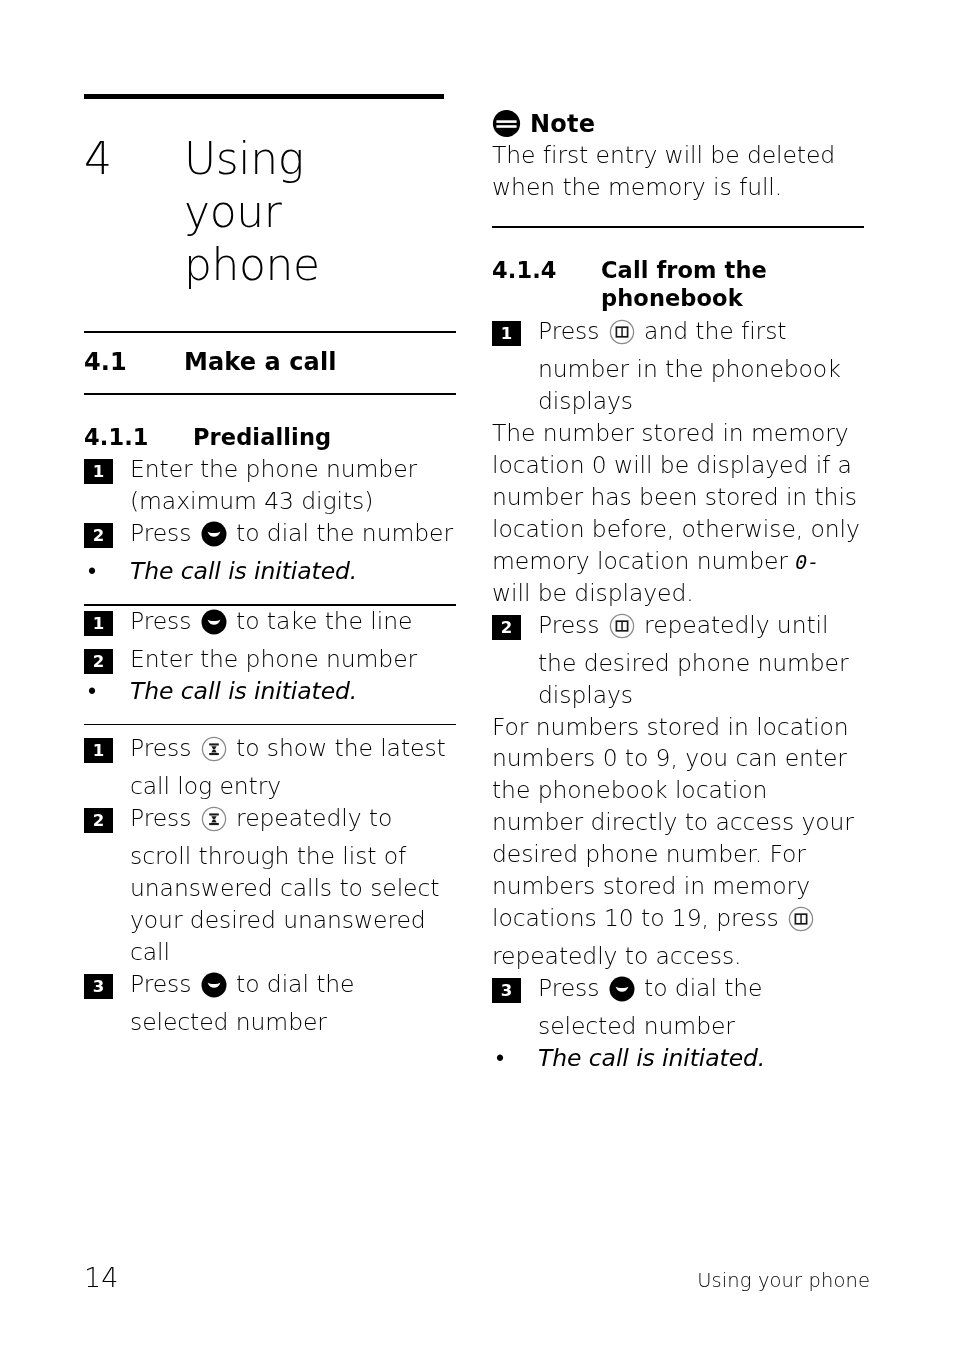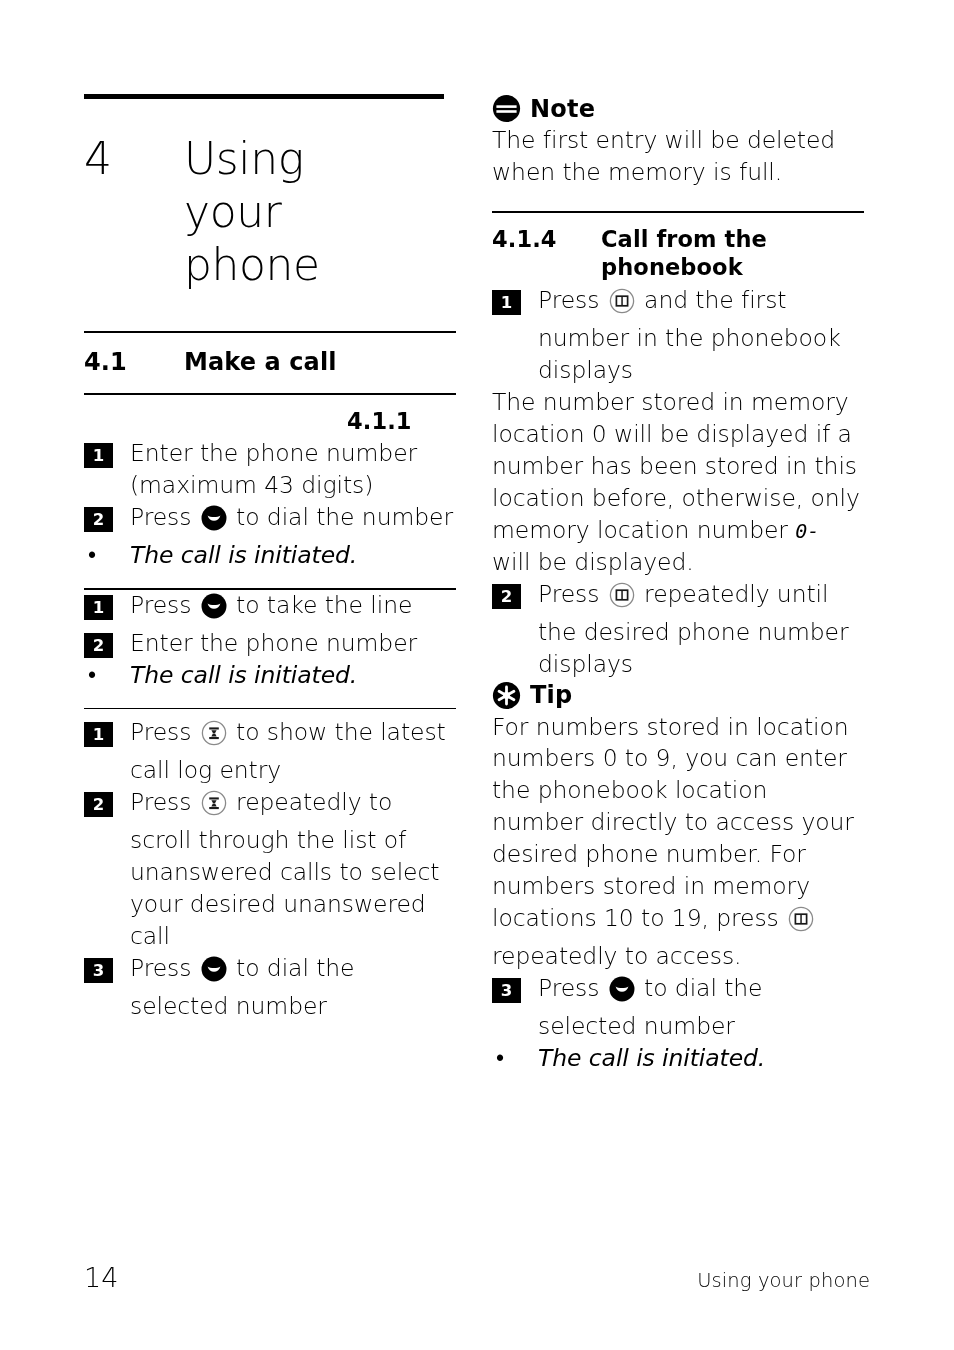--- a/index.html
+++ b/index.html
@@ -72,23 +72,22 @@
     letter-spacing: 0.1px;
   }
   .h2 {
     font-size: 24px;
     padding: 14px 0 16px 0;
     line-height: 1.25;
   }
   .h2 .num { width: 100px; flex: 0 0 100px; }
   .h3 {
     font-size: 22.5px;
-    padding: 12px 0 3px 0;
+    padding: 28px 0 3px 0;
     line-height: 1.28;
-    justify-content: flex-end;
   }
   .h3 .num { width: 109px; flex: 0 0 109px; }
   .h3 .txt, .h2 .txt { flex: 1; }
 
   
   p.body {
     font-size: 23.5px;
     line-height: 1.36;
     font-weight: 300;
     margin: 0;
@@ -137,21 +136,21 @@
     text-align: left;
     padding-left: 4px;
   }
   .bullet .txt { flex: 1; font-style: italic; }
 
   
   .callout-head {
     display: flex;
     align-items: center;
     gap: 9px;
-    margin: 0 0 2px 0;
+    margin: 15px 0 2px 0;
   }
   .callout-head .label {
     font-size: 24px;
     font-weight: bold;
     letter-spacing: 0.2px;
   }
 
   
   .icn {
     display: inline-block;
@@ -206,20 +205,21 @@
 
     <div class="rule-thin"></div>
     <div class="h2">
       <span class="num">4.1</span>
       <span class="txt">Make a call</span>
     </div>
     <div class="rule-thin"></div>
 
     <div class="h3">
       <span class="num">4.1.1</span>
+      <span class="txt">Predialling</span>
     </div>
 
     <div class="step">
       <span class="badge">1</span>
       <span class="txt">Enter the phone number (maximum 43 digits)</span>
     </div>
 
     <div class="step">
       <span class="badge">2</span>
       <span class="txt"><span>Press </span><span class="icn-inline"><svg width="26" height="26" viewBox="0 0 26 26">
@@ -328,34 +328,20 @@
 
     <div class="step">
       <span class="badge">2</span>
       <span class="txt"><span>Press </span><span class="icn-inline"><svg width="26" height="26" viewBox="0 0 26 26">
               <circle cx="13" cy="13" r="11.6" fill="#fff" stroke="#8a8a8a" stroke-width="1.3"></circle>
               <rect x="7.4" y="8.2" width="11.2" height="9.6" fill="none" stroke="#1a1a1a" stroke-width="1.7"></rect>
               <rect x="12.3" y="8.2" width="1.5" height="9.6" fill="#1a1a1a"></rect>
             </svg></span><span> repeatedly until the desired phone number displays</span></span>
     </div>
 
-    <div class="callout-head">
-      <span class="icn">
-          <svg width="29" height="29" viewBox="0 0 29 29">
-            <circle cx="14.5" cy="14.5" r="13.6" fill="#000"></circle>
-            <g fill="#fff">
-              <rect x="13.1" y="4.6" width="2.8" height="19.8" rx="1.3"></rect>
-              <rect x="13.1" y="4.6" width="2.8" height="19.8" rx="1.3" transform="rotate(60 14.5 14.5)"></rect>
-              <rect x="13.1" y="4.6" width="2.8" height="19.8" rx="1.3" transform="rotate(120 14.5 14.5)"></rect>
-              <circle cx="14.5" cy="14.5" r="3.4"></circle>
-            </g>
-          </svg>
-        </span>
-      <span class="label">Tip</span>
-    </div>
 
     <p class="body"><span>For numbers stored in location numbers 0 to 9, you can enter the phonebook location number directly to access your desired phone number. For numbers stored in memory locations 10 to 19, press </span><span class="icn-inline"><svg width="26" height="26" viewBox="0 0 26 26">
             <circle cx="13" cy="13" r="11.6" fill="#fff" stroke="#8a8a8a" stroke-width="1.3"></circle>
             <rect x="7.4" y="8.2" width="11.2" height="9.6" fill="none" stroke="#1a1a1a" stroke-width="1.7"></rect>
             <rect x="12.3" y="8.2" width="1.5" height="9.6" fill="#1a1a1a"></rect>
           </svg></span><span> repeatedly to access.</span></p>
 
     <div class="step">
       <span class="badge">3</span>
       <span class="txt"><span>Press </span><span class="icn-inline"><svg width="26" height="26" viewBox="0 0 26 26">

